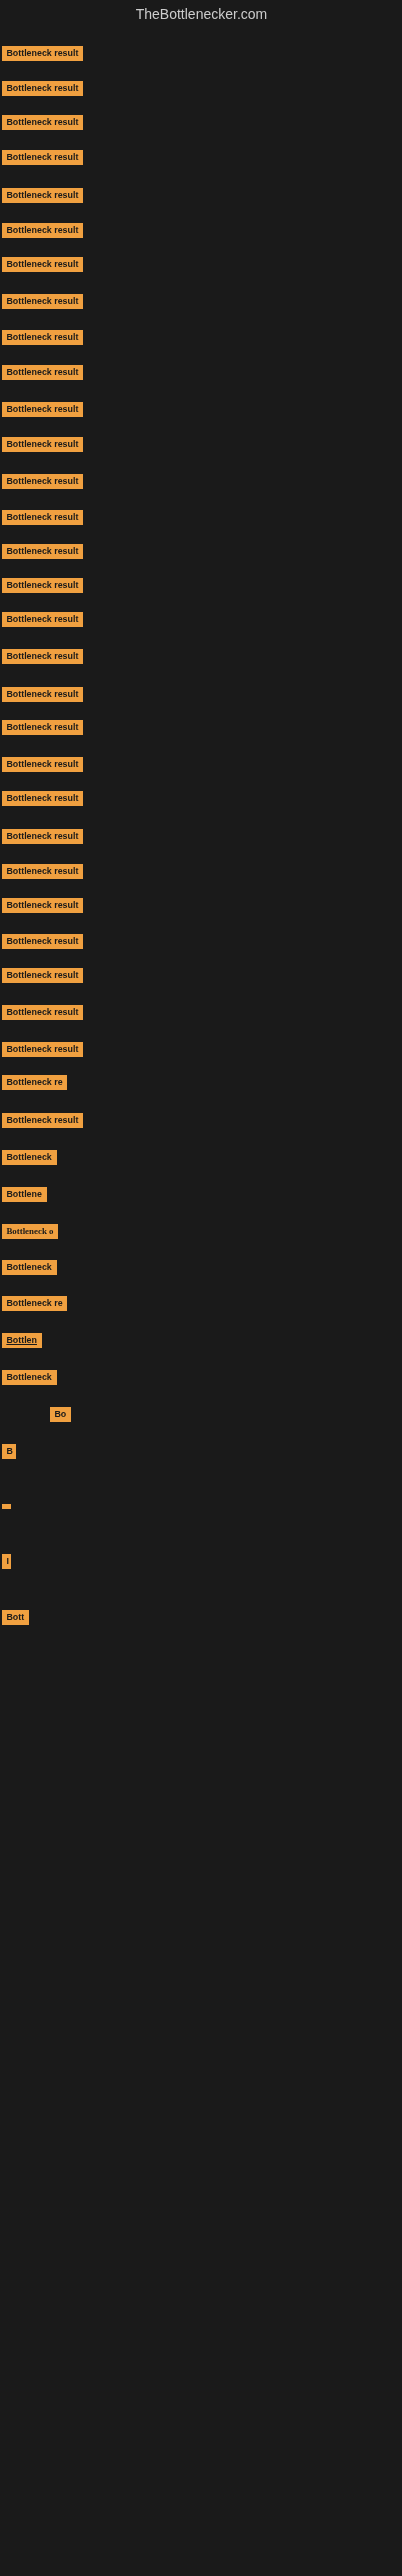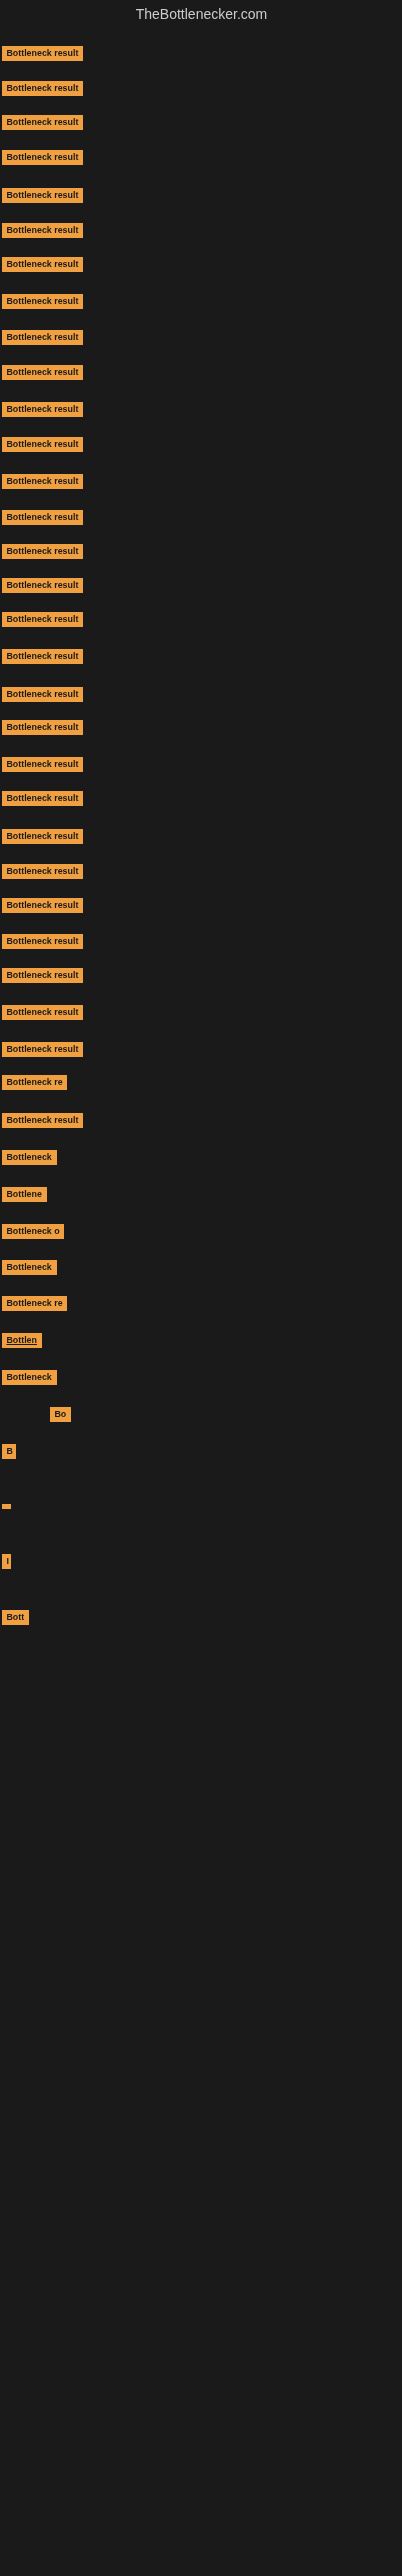--- a/index.html
+++ b/index.html
@@ -73,21 +73,21 @@
     <div class="bottleneck-item" style="top: 864px;"><span class="bottleneck-label" style="max-width: 103px;">Bottleneck result</span></div>
     <div class="bottleneck-item" style="top: 898px;"><span class="bottleneck-label" style="max-width: 103px;">Bottleneck result</span></div>
     <div class="bottleneck-item" style="top: 934px;"><span class="bottleneck-label" style="max-width: 103px;">Bottleneck result</span></div>
     <div class="bottleneck-item" style="top: 968px;"><span class="bottleneck-label" style="max-width: 95px;">Bottleneck result</span></div>
     <div class="bottleneck-item" style="top: 1005px;"><span class="bottleneck-label" style="max-width: 90px;">Bottleneck result</span></div>
     <div class="bottleneck-item" style="top: 1042px;"><span class="bottleneck-label" style="max-width: 87px;">Bottleneck result</span></div>
     <div class="bottleneck-item" style="top: 1075px;"><span class="bottleneck-label" style="max-width: 74px;">Bottleneck re</span></div>
     <div class="bottleneck-item" style="top: 1113px;"><span class="bottleneck-label" style="max-width: 81px;">Bottleneck result</span></div>
     <div class="bottleneck-item" style="top: 1150px;"><span class="bottleneck-label" style="max-width: 64px;">Bottleneck</span></div>
     <div class="bottleneck-item" style="top: 1187px;"><span class="bottleneck-label" style="max-width: 55px;">Bottlene</span></div>
-    <div class="bottleneck-item" style="top: 1224px;"><span class="bottleneck-label" style="max-width: 68px;">Bottleneck o</span></div>
+    <div class="bottleneck-item" style="top: 1224px; font-family: Liberation Serif, serif;"><span class="bottleneck-label" style="max-width: 68px;">Bottleneck o</span></div>
     <div class="bottleneck-item" style="top: 1260px;"><span class="bottleneck-label" style="max-width: 58px;">Bottleneck</span></div>
     <div class="bottleneck-item" style="top: 1296px;"><span class="bottleneck-label" style="max-width: 71px;">Bottleneck re</span></div>
     <div class="bottleneck-item" style="top: 1333px;"><span class="bottleneck-label" style="max-width: 48px; text-decoration: underline;">Bottlen</span></div>
     <div class="bottleneck-item" style="top: 1370px;"><span class="bottleneck-label" style="max-width: 58px;">Bottleneck</span></div>
     <div class="bottleneck-item" style="top: 1407px; padding-left: 48px;"><span class="bottleneck-label" style="max-width: 24px;">Bo</span></div>
     <div class="bottleneck-item" style="top: 1444px;"><span class="bottleneck-label" style="max-width: 14.5px;">B</span></div>
     <div class="bottleneck-item" style="top: 1497px;"><span class="bottleneck-label" style="max-width: 4.8px;"></span></div>
     <div class="bottleneck-item" style="top: 1554px;"><span class="bottleneck-label" style="max-width: 8px;">I</span></div>
     <div class="bottleneck-item" style="top: 1610px;"><span class="bottleneck-label" style="max-width: 29px;">Bott</span></div>
   </div>

